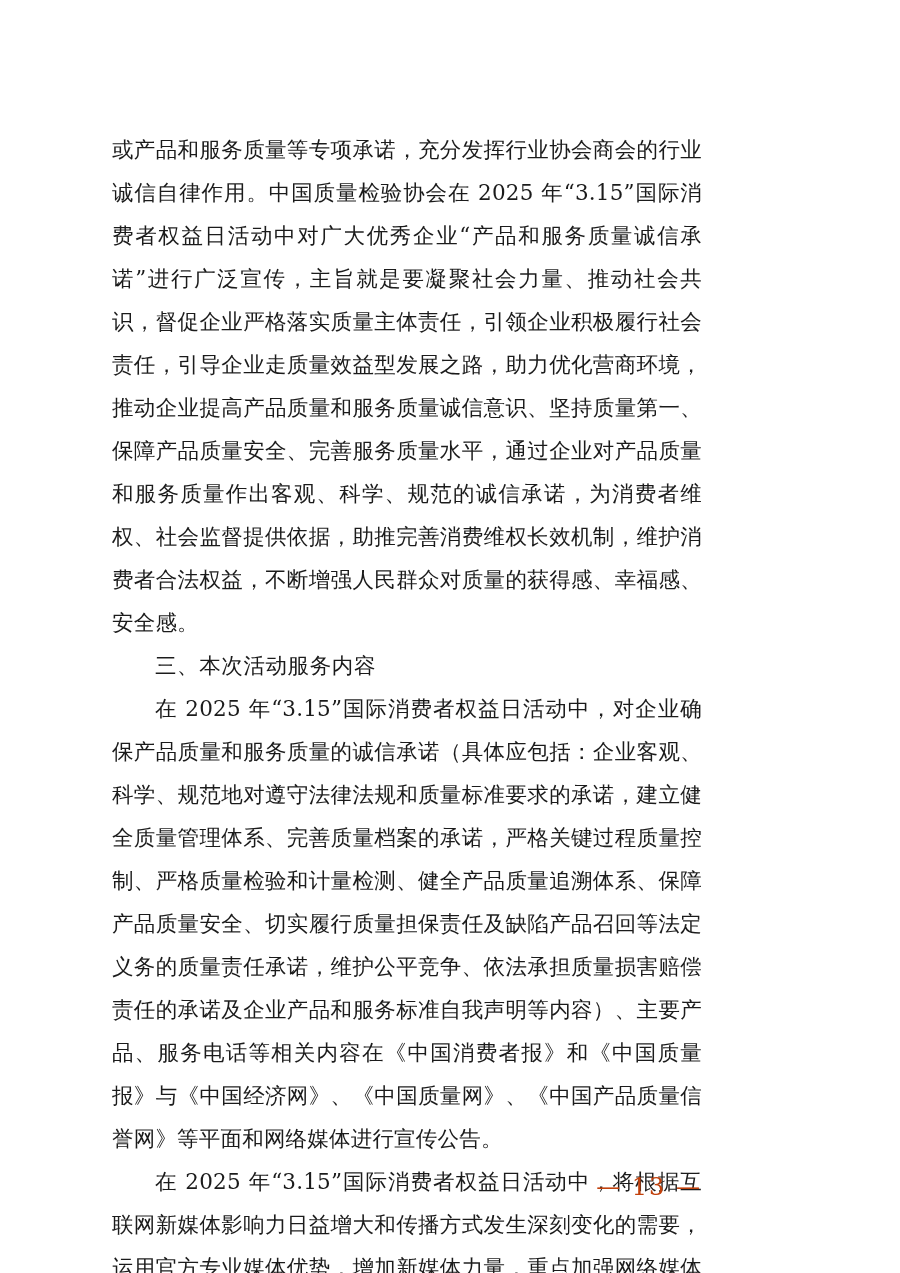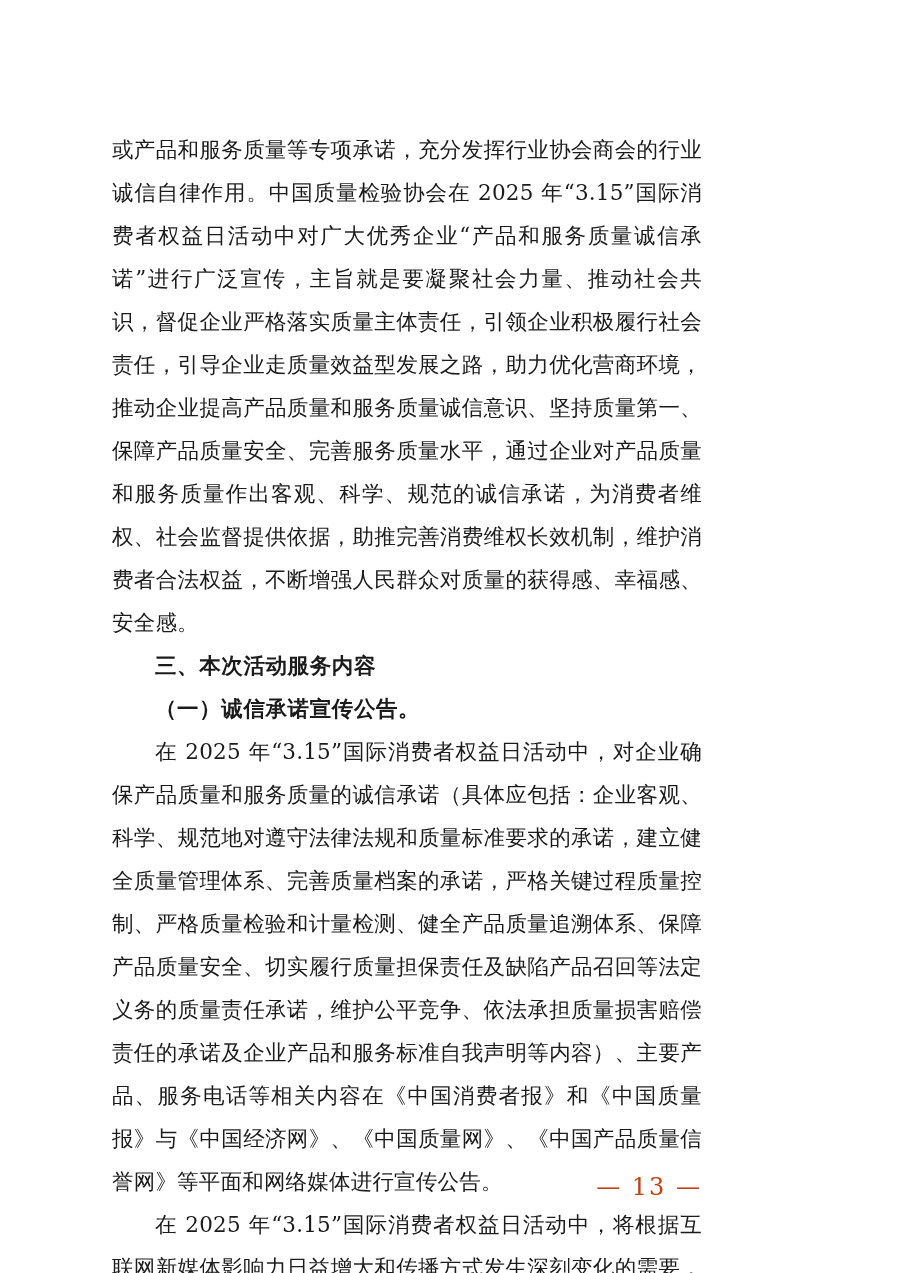--- a/index.html
+++ b/index.html
@@ -32,21 +32,21 @@
   }
   p {
     margin: 0;
     text-indent: 0;
   }
   p.indent {
     text-indent: 2em;
   }
   p.heading {
     text-indent: 2em;
-    font-weight: 700;
+    font-weight: 400;
     letter-spacing: 0.6px;
   }
   p.subheading {
     text-indent: 2em;
     font-weight: 700;
     letter-spacing: 0.6px;
   }
   .page-number {
     position: absolute;
     right: 112px;
@@ -57,18 +57,17 @@
     font-family: "DejaVu Serif", "Liberation Serif", serif;
   }
 </style>
 </head>
 <body>
 
 <div class="page">
   <div class="doc-body">
     <p class="body">或产品和服务质量等专项承诺，充分发挥行业协会商会的行业诚信自律作用。中国质量检验协会在 2025 年“3.15”国际消费者权益日活动中对广大优秀企业“产品和服务质量诚信承诺”进行广泛宣传，主旨就是要凝聚社会力量、推动社会共识，督促企业严格落实质量主体责任，引领企业积极履行社会责任，引导企业走质量效益型发展之路，助力优化营商环境，推动企业提高产品质量和服务质量诚信意识、坚持质量第一、保障产品质量安全、完善服务质量水平，通过企业对产品质量和服务质量作出客观、科学、规范的诚信承诺，为消费者维权、社会监督提供依据，助推完善消费维权长效机制，维护消费者合法权益，不断增强人民群众对质量的获得感、幸福感、安全感。</p>
     <p class="heading">三、本次活动服务内容</p>
-    <p class="subheading">（一）诚信承诺宣传公告。</p>
     <p class="indent">在 2025 年“3.15”国际消费者权益日活动中，对企业确保产品质量和服务质量的诚信承诺（具体应包括：企业客观、科学、规范地对遵守法律法规和质量标准要求的承诺，建立健全质量管理体系、完善质量档案的承诺，严格关键过程质量控制、严格质量检验和计量检测、健全产品质量追溯体系、保障产品质量安全、切实履行质量担保责任及缺陷产品召回等法定义务的质量责任承诺，维护公平竞争、依法承担质量损害赔偿责任的承诺及企业产品和服务标准自我声明等内容）、主要产品、服务电话等相关内容在《中国消费者报》和《中国质量报》与《中国经济网》、《中国质量网》、《中国产品质量信誉网》等平面和网络媒体进行宣传公告。</p>
     <p class="indent">在 2025 年“3.15”国际消费者权益日活动中，将根据互联网新媒体影响力日益增大和传播方式发生深刻变化的需要，运用官方专业媒体优势，增加新媒体力量，重点加强网络媒体的舆论传播，构建报纸、网站等全媒体</p>
   </div>
   <div class="page-number">—  13  —</div>
 </div>
 
 </body></html>

